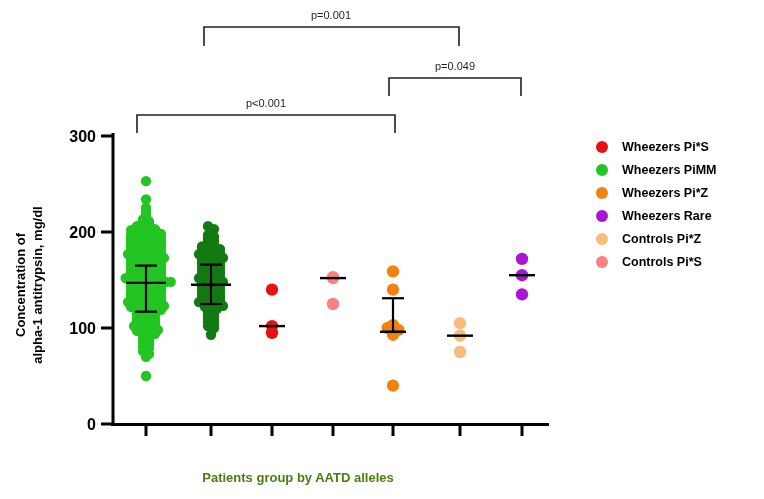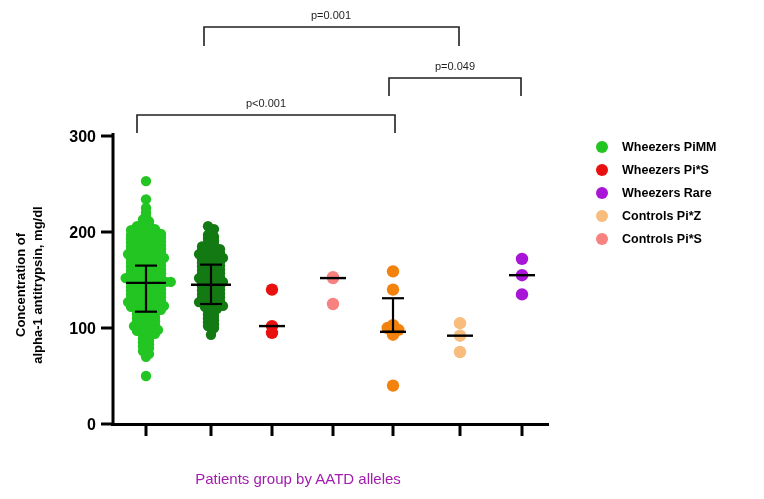--- a/index.html
+++ b/index.html
@@ -23,21 +23,21 @@
     position:absolute;left:596px;top:138px;
     display:flex;flex-direction:column;gap:6px;
   }
   .legend-row{display:flex;align-items:center;height:17px;}
   .legend-dot{
     width:12px;height:12px;border-radius:50%;
     margin-right:14px;flex:0 0 auto;
   }
   .xlabel{
     position:absolute;left:0;top:470px;width:596px;
-    text-align:center;font-weight:normal;font-size:15px;color:#a21caf;
+    text-align:center;font-weight:bold;font-size:13px;color:#4d7c0f;
   }
 </style>
 </head>
 <body>
 
 <div id="figure">
 
   <svg class="plot-svg" width="764" height="499">
 
     <line x1="113" y1="133" x2="113" y2="426" stroke="#000" stroke-width="3"></line>
@@ -393,26 +393,30 @@
           <line x1="447" x2="473" y1="335.68" y2="335.68" stroke="#000" stroke-width="2.4"></line>
         </g>
         <g>
           <line x1="509" x2="535" y1="275.2" y2="275.2" stroke="#000" stroke-width="2.4"></line>
         </g>
       </g>
   </svg>
 
   <div id="legend">
       <div class="legend-row">
+        <span class="legend-dot" style="background: rgb(232, 17, 15);"></span>
+        <span class="legend-label">Wheezers Pi*S</span>
+      </div>
+      <div class="legend-row">
         <span class="legend-dot" style="background: rgb(34, 197, 34);"></span>
         <span class="legend-label">Wheezers PiMM</span>
       </div>
       <div class="legend-row">
-        <span class="legend-dot" style="background: rgb(232, 17, 15);"></span>
-        <span class="legend-label">Wheezers Pi*S</span>
+        <span class="legend-dot" style="background: rgb(242, 130, 12);"></span>
+        <span class="legend-label">Wheezers Pi*Z</span>
       </div>
       <div class="legend-row">
         <span class="legend-dot" style="background: rgb(168, 21, 214);"></span>
         <span class="legend-label">Wheezers Rare</span>
       </div>
       <div class="legend-row">
         <span class="legend-dot" style="background: rgb(248, 188, 125);"></span>
         <span class="legend-label">Controls Pi*Z</span>
       </div>
       <div class="legend-row">

